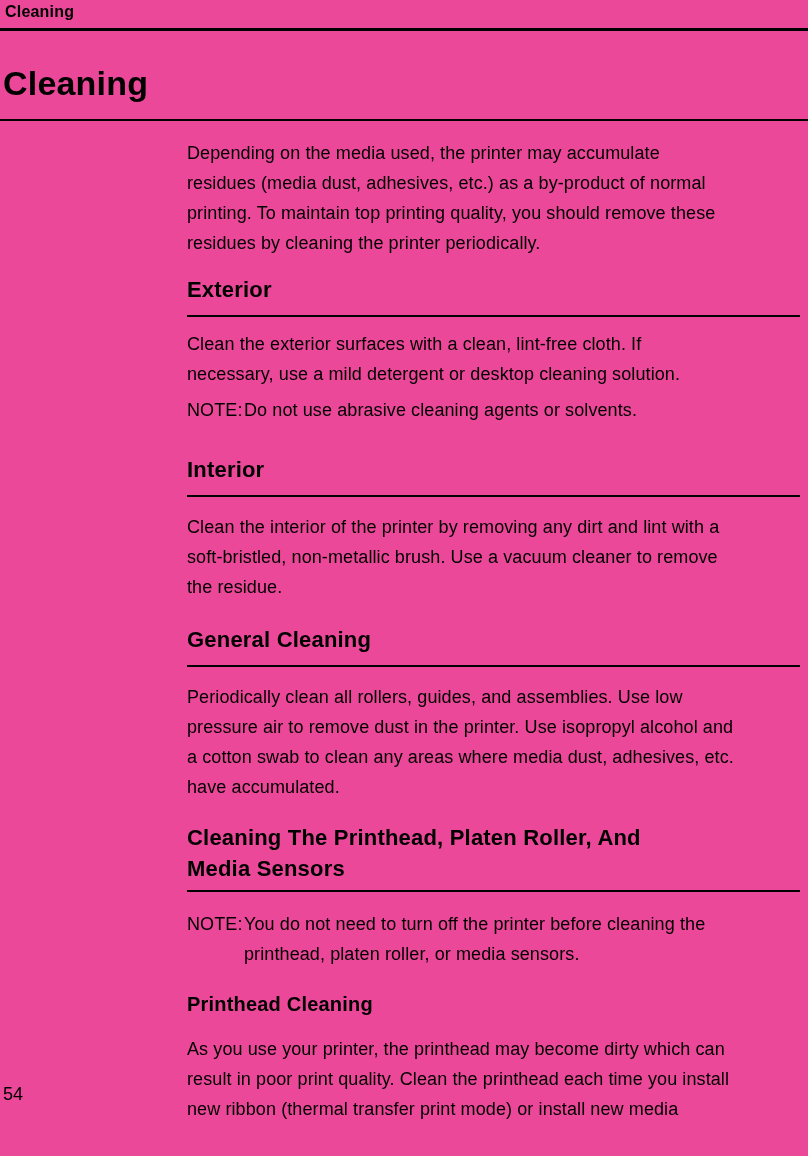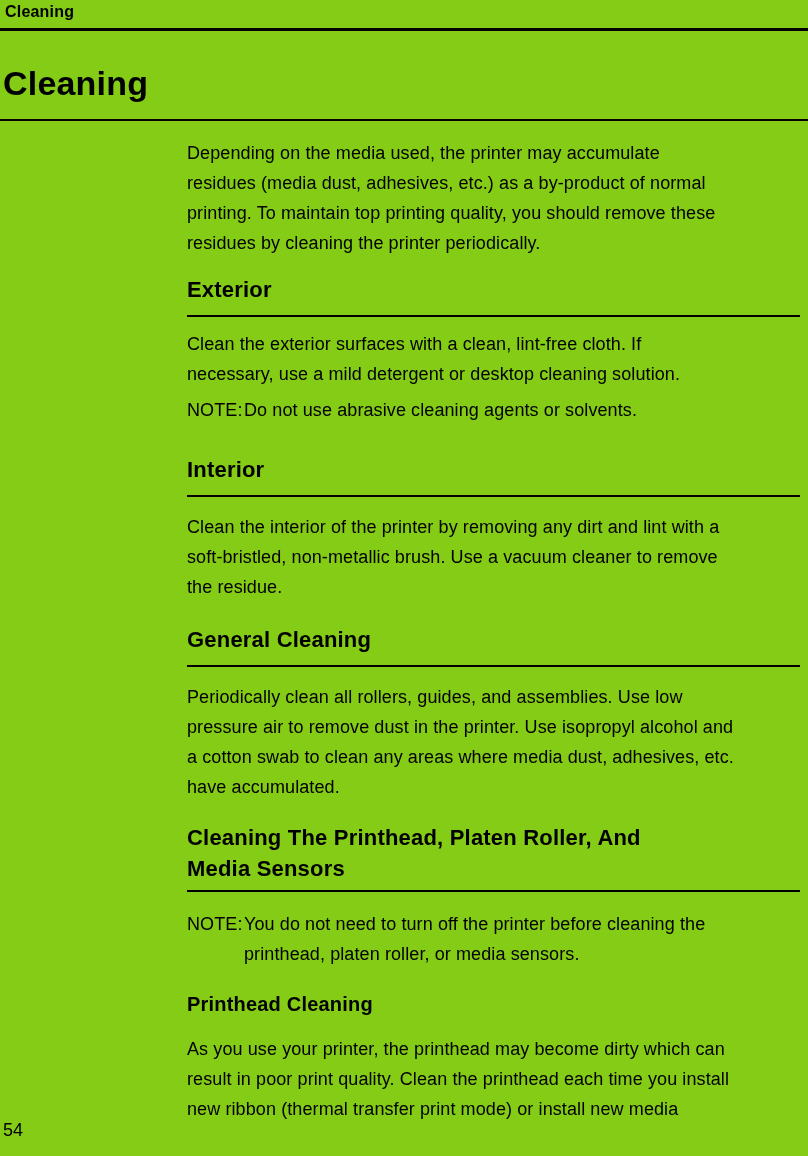--- a/index.html
+++ b/index.html
@@ -1,20 +1,20 @@
 <!DOCTYPE html>
 <html><head>
 <meta charset="utf-8">
 <style>
   html, body { margin: 0; padding: 0; background: #ffffff; }
   .page {
     position: relative;
     width: 808px;
     height: 1156px;
-    background: #84cc16;
+    background: #ec4899;
     color: #000000;
     font-family: "Liberation Sans", sans-serif;
     overflow: hidden;
   }
   .abs { position: absolute; }
 
   .running-header {
     top: 0px; left: 5px;
     font-size: 16px; font-weight: bold; line-height: 24px;
     letter-spacing: 0.2px;
@@ -54,21 +54,21 @@
   .note { display: flex; }
   .note-label {
     font-size: 18px; font-weight: normal; line-height: 30px;
     min-width: 57px; letter-spacing: 0.1px;
   }
   .note-text {
     font-size: 18px; line-height: 30px; white-space: pre-line;
     flex: 1; letter-spacing: 0.1px;
   }
   .page-number {
-    top: 1118px; left: 3px;
+    top: 1082px; left: 3px;
     font-size: 18px; line-height: 24px;
   }
 </style>
 </head>
 <body>
 
 <div class="page">
 
   <div class="abs running-header">Cleaning</div>
 

